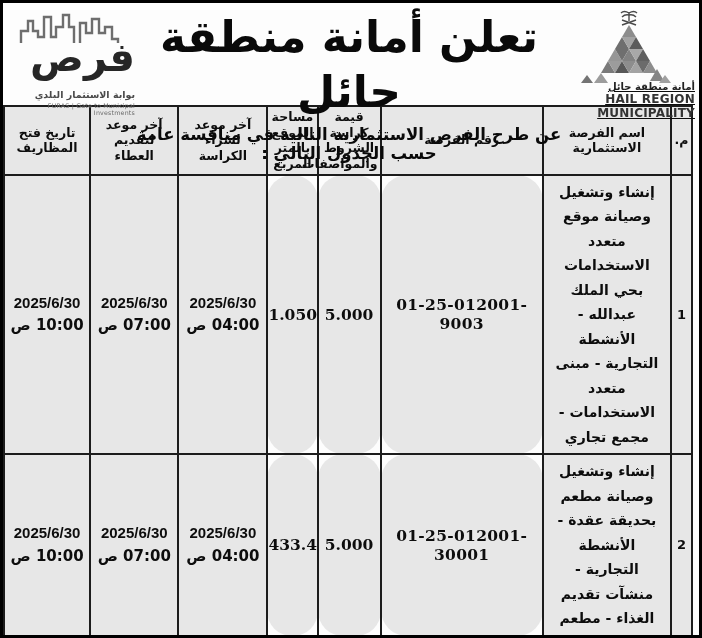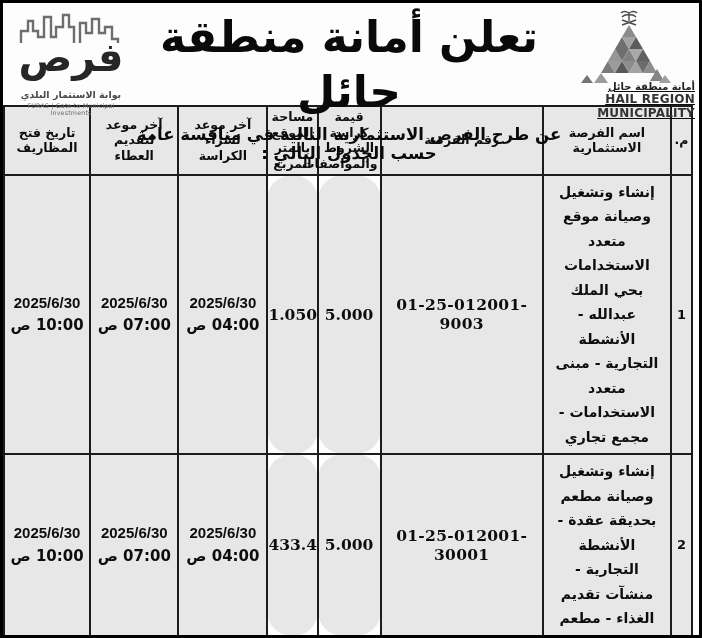--- a/index.html
+++ b/index.html
@@ -10,39 +10,39 @@
     overflow:hidden;
   }
   
   .header { display:flex; flex-direction:row; align-items:flex-start; height:102px; padding:4px 4px 0 4px; }
   .hail-logo { width:132px; text-align:right; padding-top:2px; flex:0 0 auto;text-decoration:underline; }
   .hail-logo .ar { font-size:10px; font-weight:bold; color:#222; letter-spacing:1px; margin-top:-2px; }
   .hail-logo .en { font-size:12px; font-weight:bold; color:#333; letter-spacing:.2px; }
   .title-block { flex:1 1 auto; text-align:center; padding-top:2px; }
   .main-title { font-size:44px; font-weight:900; letter-spacing:1px; line-height:1.25; color:#0a0a0a; }
   .subtitle { font-size:16.5px; font-weight:bold; margin-top:6px; color:#0a0a0a; }
-  .furas-logo { width:128px; text-align:center; flex:0 0 auto; padding-top:2px; }
+  .furas-logo { width:128px; flex:0 0 auto; padding-top:2px; }
   .furas-name { font-size:40px; font-weight:900; line-height:.9; color:#262626; margin-top:-4px; }
   .furas-tag-ar { font-size:9.5px; font-weight:bold; color:#4a4a4a; letter-spacing:2px; margin-top:14px; }
   .furas-tag-en { font-size:6.3px; color:#6a6a6a; margin-top:2px; letter-spacing:.2px; }
   
   table.opps {
     width:690px; margin:0 6px; border-collapse:collapse; table-layout:fixed;
     border:2px solid #1c1c1c;
   }
   table.opps th, table.opps td {
     border:2px solid #1c1c1c; background:#e7e7e7; text-align:center;
     vertical-align:middle; font-weight:bold; color:#0d0d0d;
   }
   table.opps th { height:50px; font-size:12.5px; line-height:1.25; padding:2px; }
   tr.r1 td { height:245px; }
   tr.r2 td { height:175px; }
   td.serial { font-size:13px; }
   td.opp-name { font-size:14px; line-height:1.75; padding:4px 11px; text-align:justify; text-align-last:center; }
-  td.opp-no { font-size:15.5px; direction:ltr; letter-spacing:.3px; font-family:"DejaVu Serif", serif; }
+  td.opp-no { font-size:15.5px; direction:ltr; letter-spacing:.3px; font-family:"DejaVu Serif", serif;border-radius:26px; }
   td.num { font-size:15.5px; direction:ltr; font-family:"DejaVu Serif", serif;border-radius:25px; }
   td.datecell { font-size:15px; line-height:1.5; }
   td.datecell .dl { direction:ltr; font-family:Liberation Sans, sans-serif; }
   svg { display:block; margin:0 auto; }
 </style>
 </head>
 <body>
 
 <div class="page">
 

